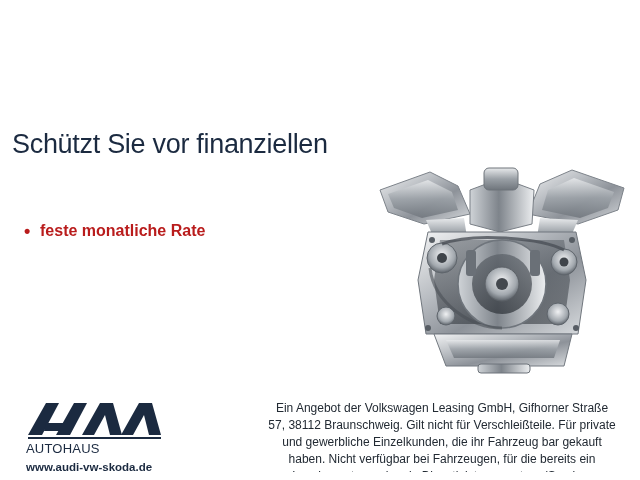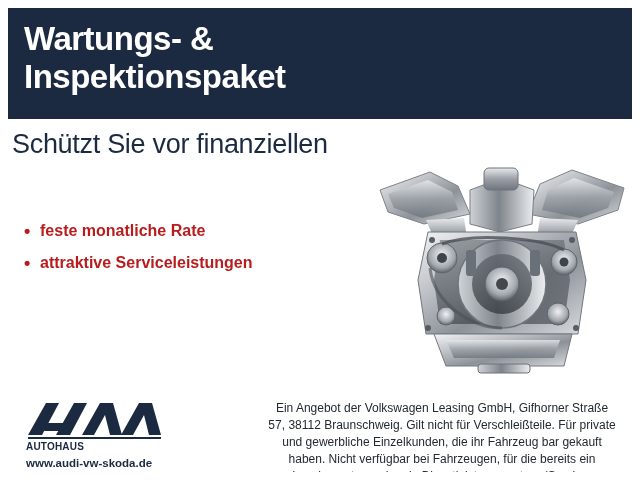--- a/index.html
+++ b/index.html
@@ -118,22 +118,22 @@
   }
   .logo-wordmark {
     position: relative;
     width: 160px;
     height: 40px;
   }
   .logo-wordmark svg { display: block; }
   .logo-sub {
     margin-top: 0px;
     color: #1b2a40;
-    font-size: 10px;
-    font-weight: bold;
+    font-size: 13px;
+    font-weight: normal;
     letter-spacing: 0.2px;
   }
   .logo-url {
     margin-top: 5px;
     color: #1b2a40;
     font-size: 11.5px;
     font-weight: bold;
   }
   
   .legal {
@@ -157,34 +157,27 @@
   .engine svg { display: block; }
 </style>
 </head>
 <body>
 
 <div id="ad">
   <div class="white-frame"></div>
 
   <div class="panel">
 
-    <div class="header-band">
-      <div class="headline">
-        <span>Wartungs- &amp;</span>
-        <span class="l2">Inspektionspaket</span>
-      </div>
-    </div>
 
     <div class="subhead">
       <span>Schützt Sie vor finanziellen</span>
     </div>
 
     <ul class="bullets">
       <li>feste monatliche Rate</li>
-      <li>attraktive Serviceleistungen</li>
     </ul>
 
 
     <div class="logo-block">
       <div class="logo-wordmark">
         <svg width="160" height="40" viewBox="0 0 160 40" xmlns="http://www.w3.org/2000/svg">
           <g fill="#1b2a40">
             <path d="M2 34 L20 2 L33 2 L16 34 Z"></path>
             <path d="M20 22 L44 22 L40 30 L18 30 Z"></path>
             <path d="M30 34 L48 2 L61 2 L44 34 Z"></path>

